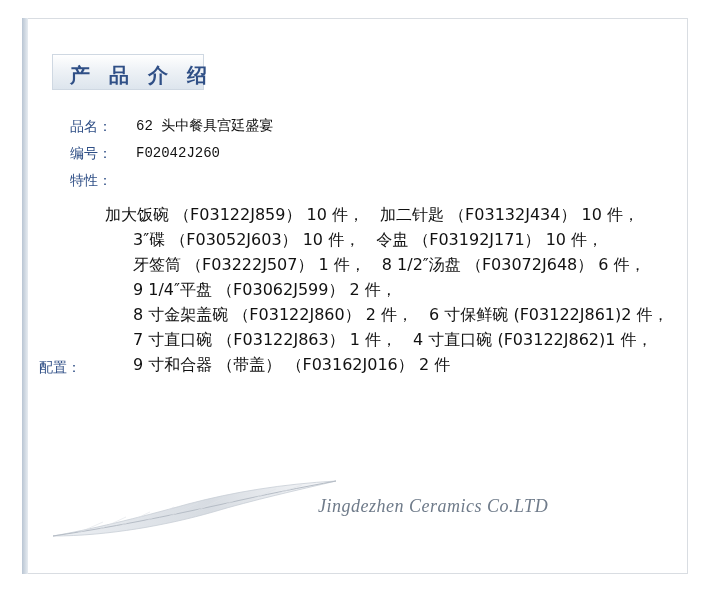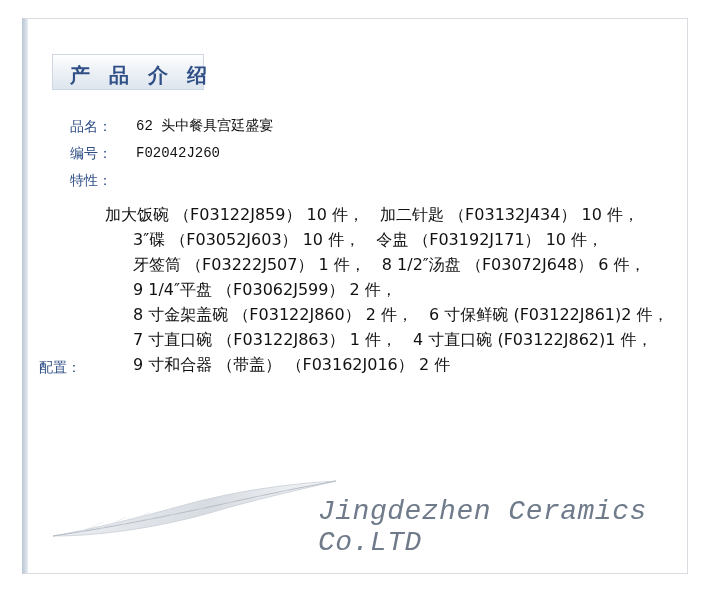--- a/index.html
+++ b/index.html
@@ -118,23 +118,23 @@
     left: 48px;
     top: 478px;
     width: 300px;
     height: 70px;
   }
   
   .signature {
     position: absolute;
     left: 318px;
     top: 496px;
-    font-family: Liberation Mono, monospace;
+    font-family: Liberation Serif, serif;
     font-style: italic;
-    font-size: 28px;
+    font-size: 18px;
     color: #6f7b8a;
     letter-spacing: 0.5px;
   }
 </style>
 </head>
 <body>
 
 <div class="page">
 
   <div class="frame"></div>

